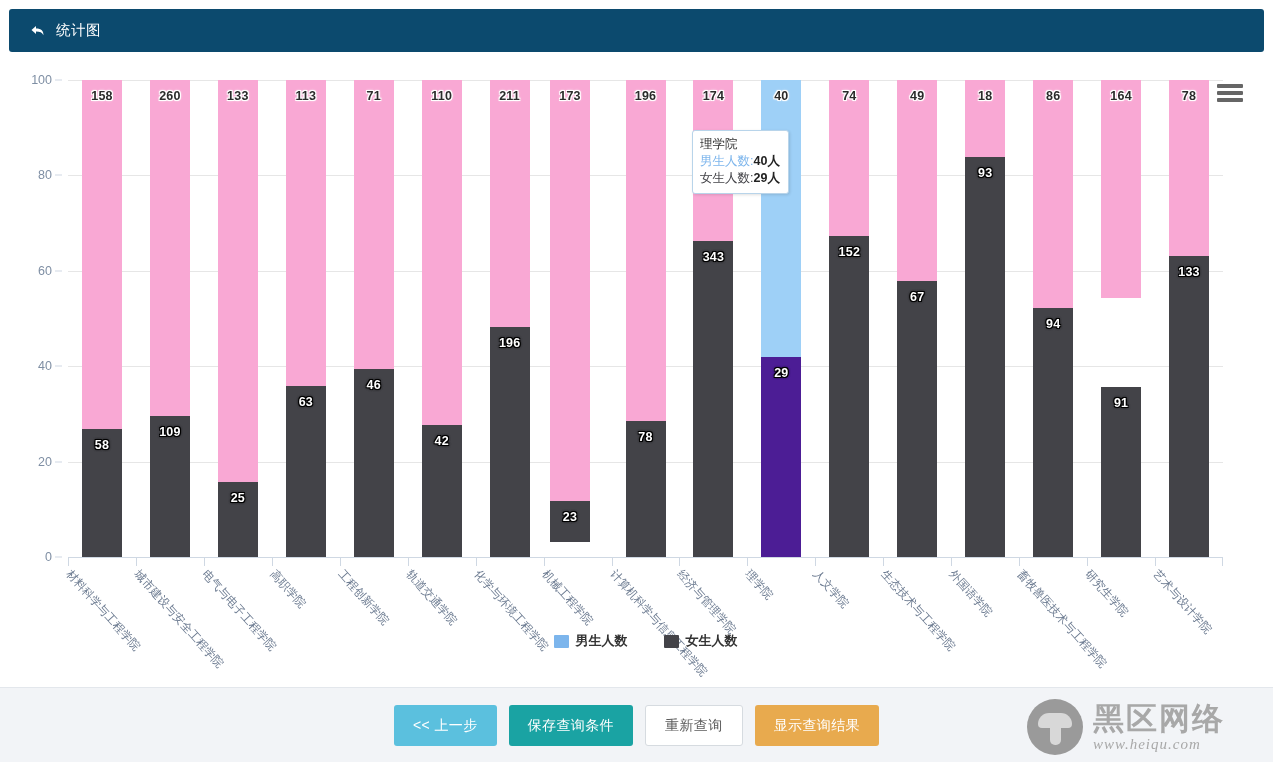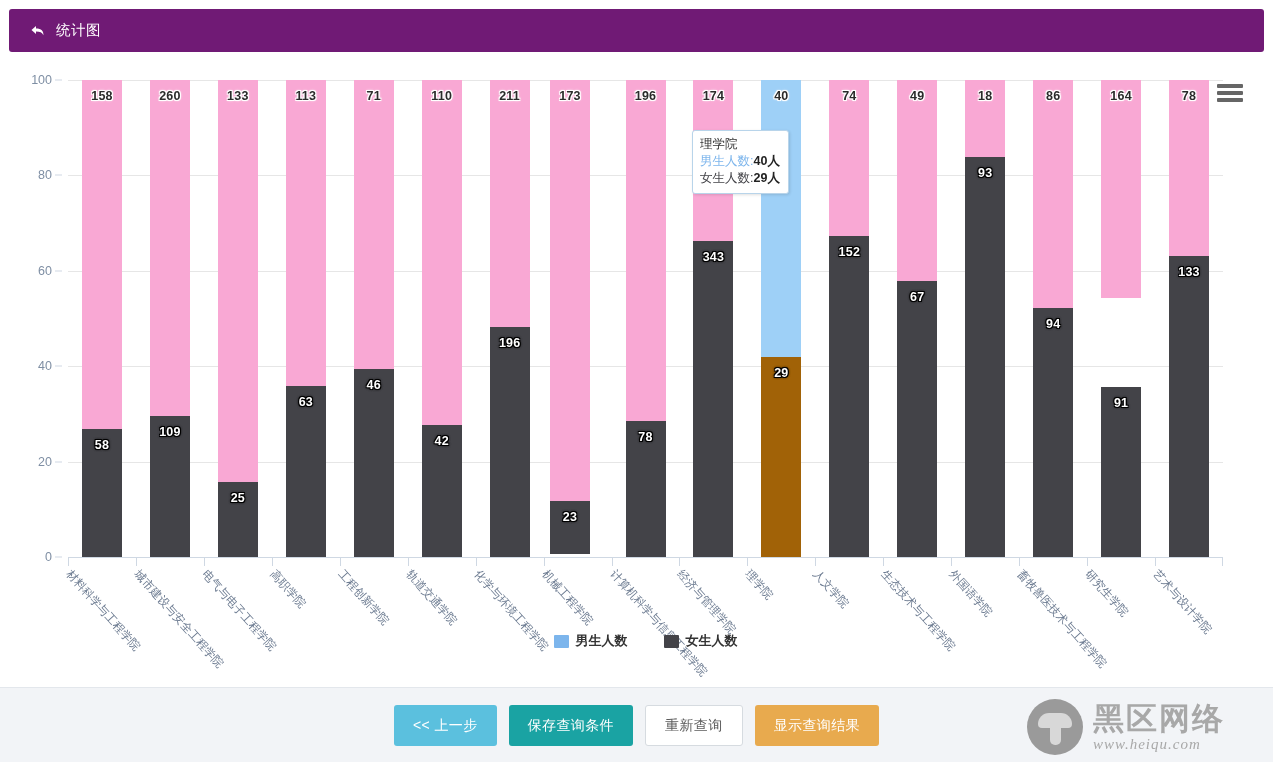--- a/index.html
+++ b/index.html
@@ -13,21 +13,21 @@
     position: relative;
     width: 1273px; height: 762px;
     background: #ffffff;
   }
 
   
   #header {
     position: absolute;
     left: 9px; top: 9px;
     width: 1255px; height: 43px;
-    background: #701a75;
+    background: #0c4a6e;
     border-radius: 3px;
     display: flex;
     align-items: center;
     padding-left: 20px;
   }
   #back-icon {
     width: 18px; height: 18px;
     margin-right: 9px;
     color: #ffffff;
     display: flex; align-items: center; justify-content: center;
@@ -111,21 +111,21 @@
   .seg {
     position: absolute;
     left: 0; width: 100%;
     display: flex;
     align-items: flex-start;
     justify-content: center;
   }
   .seg-male   { background: #f9a8d4; }
   .seg-female { background: #434348; }
   .barcol.hovered .seg-male   { background: #9ed0f7; }
-  .barcol.hovered .seg-female { background: #a16207; }
+  .barcol.hovered .seg-female { background: #4c1d95; }
 
   .seg-label {
     font-size: 12.5px;
     font-weight: bold;
     color: #ffffff;
     text-shadow: 0 0 3px #000, 0 0 3px #000, -1px -1px 0 #000, 1px -1px 0 #000, -1px 1px 0 #000, 1px 1px 0 #000;
     margin-top: 9px;
     letter-spacing: 0.2px;
     pointer-events: none;
     white-space: nowrap;
@@ -383,21 +383,21 @@
             <span class="seg-label">211</span>
           </div>
           <div class="seg seg-female" style="top: 247.29px; height: 229.71px;">
             <span class="seg-label">196</span>
           </div>
         </div>
         <div class="barcol" style="left: 482px; width: 40px;">
           <div class="seg seg-male" style="top: 0px; height: 421.026px;">
             <span class="seg-label">173</span>
           </div>
-          <div class="seg seg-female" style="top: 421.026px; height: 53px;">
+          <div class="seg seg-female" style="top: 421.026px; height: 41px;">
             <span class="seg-label">23</span>
           </div>
         </div>
         <div class="barcol" style="left: 557.5px; width: 40px;">
           <div class="seg seg-male" style="top: 0px; height: 341.212px;">
             <span class="seg-label">196</span>
           </div>
           <div class="seg seg-female" style="top: 341.212px; height: 135.788px;">
             <span class="seg-label">78</span>
           </div>

